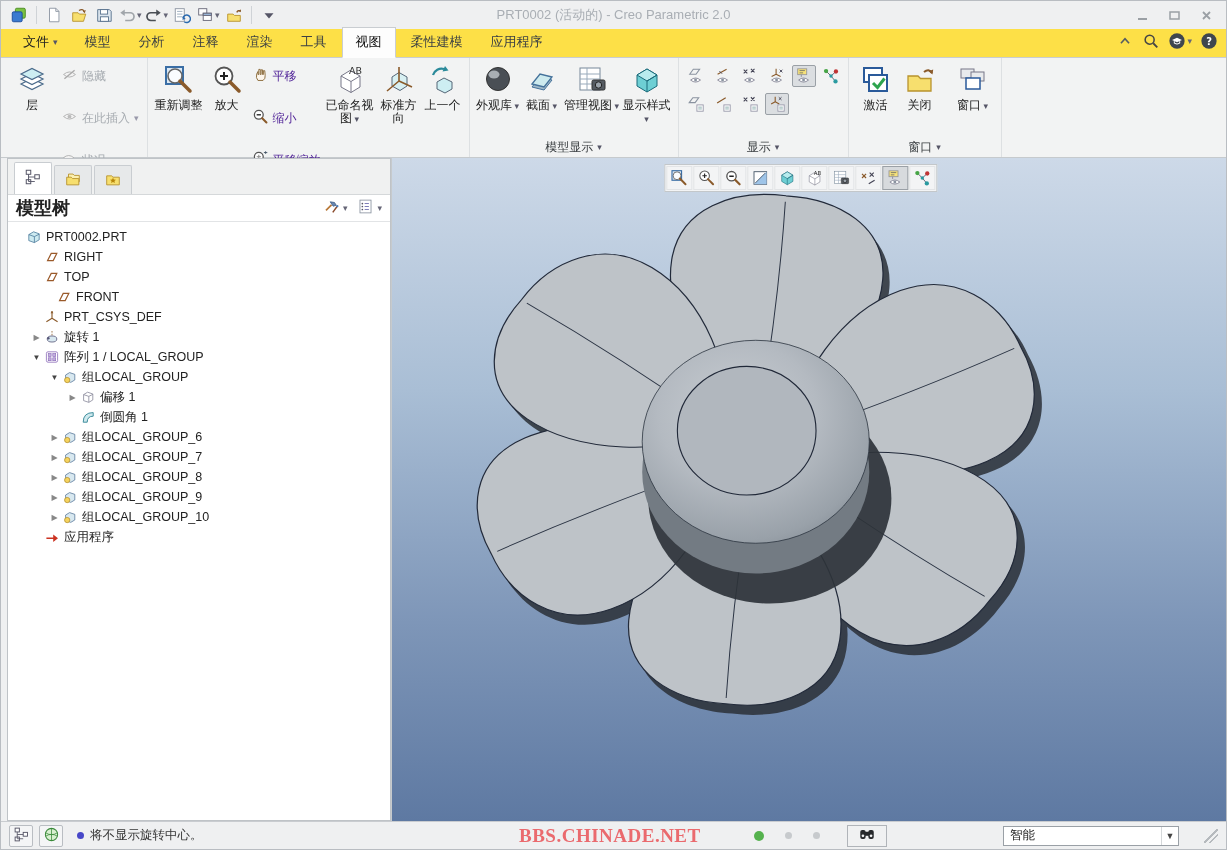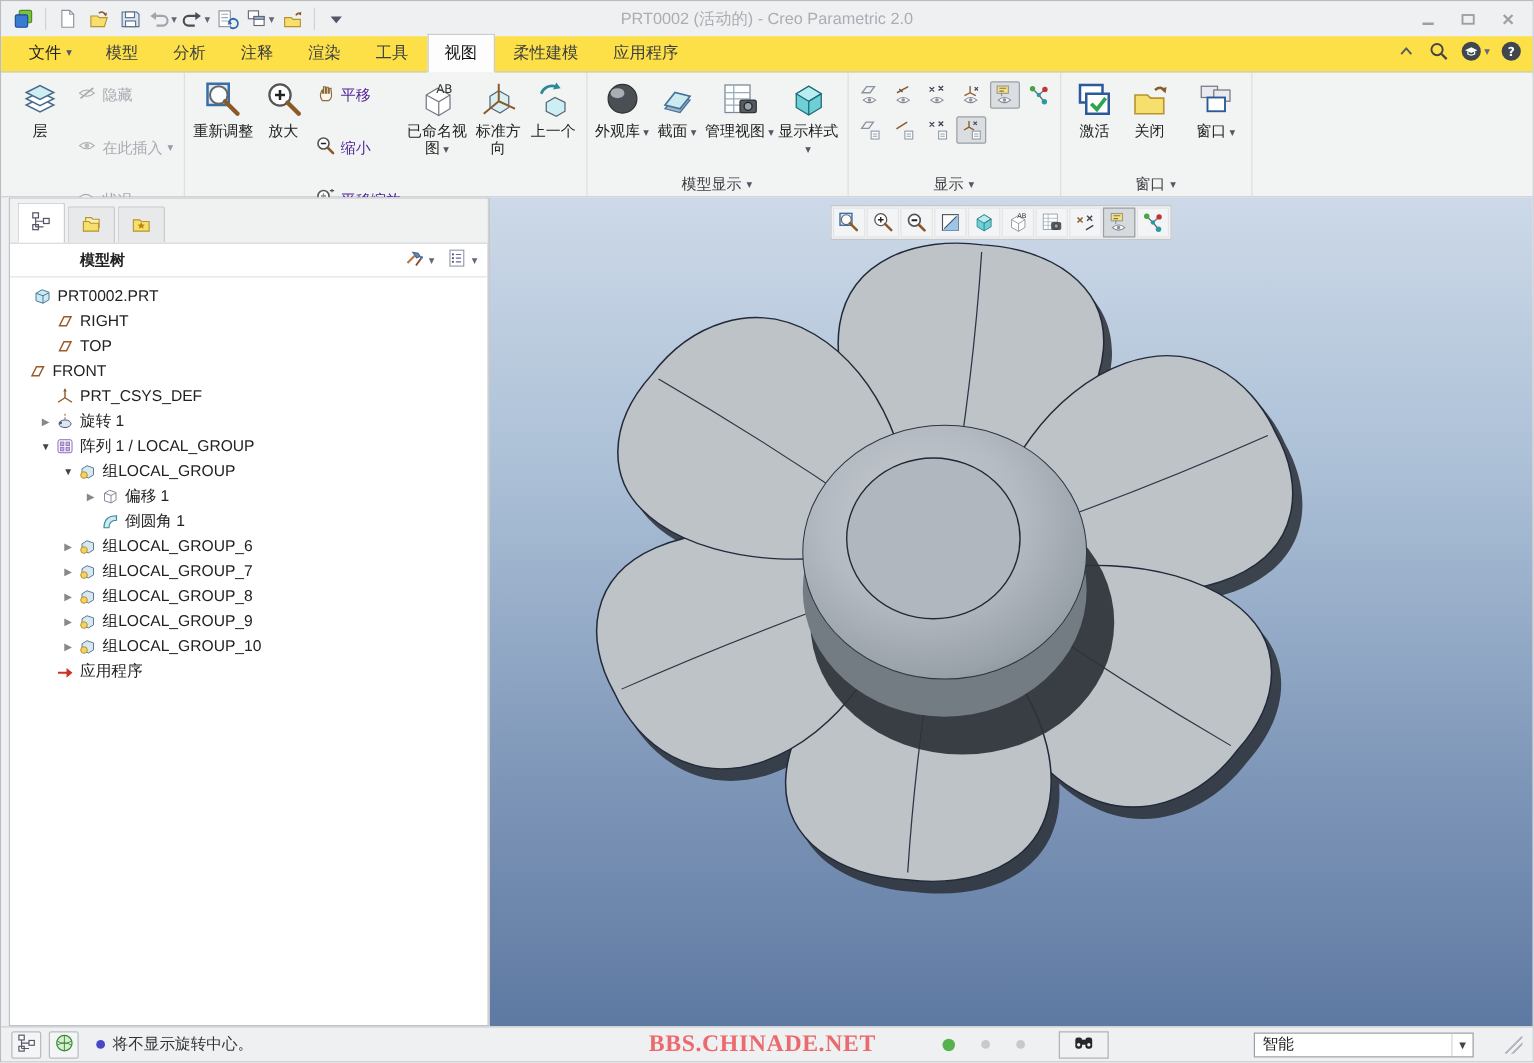--- a/index.html
+++ b/index.html
@@ -54,21 +54,21 @@
   .rfill { flex:1; }
 
   
   .main { flex:1; display:flex; background:#eff0f1; padding-left:6px; min-height:0; }
   .sidebar { width:384px; background:#fff; border:1px solid #bfc3c7; display:flex; flex-direction:column; }
   .side-tabs { height:36px; background:#f0f1f1; display:flex; align-items:flex-end; padding:4px 0 0 6px; gap:2px; border-bottom:1px solid #d5d8da; }
   .side-tab { width:38px; height:29px; display:flex; align-items:center; justify-content:center; border:1px solid #c9cdd1; border-bottom:none; background:#e7e9ea; border-radius:2px 2px 0 0; }
   .side-tab.active { background:#fff; height:32px; }
   .side-tab svg { width:18px; height:18px; }
   .tree-header { height:27px; display:flex; align-items:center; padding:0 8px; border-bottom:1px solid #e2e4e6; }
-  .tree-title { font-weight:bold; font-size:12px;margin-left:48px; }
+  .tree-title { font-weight:bold; font-size:18px; }
   .tree-header-tools { margin-left:auto; display:flex; align-items:center; gap:10px; }
   .th-btn { display:flex; align-items:center; gap:3px; }
   .th-btn svg { width:17px; height:17px; }
   .th-btn::after { content:"▾"; font-size:9px; color:#667; }
   .tree { flex:1; padding-top:5px; overflow:hidden; }
   .tree-row { height:20px; display:flex; align-items:center; font-size:12.5px; color:#222; }
   .tree-exp { width:13px; flex:0 0 13px; display:flex; align-items:center; justify-content:center; font-size:8px; color:#888; }
   .tree-exp.down { color:#444; }
   .tree-ico { width:18px; flex:0 0 18px; display:flex; align-items:center; justify-content:center; }
   .tree-ico svg { width:16px; height:16px; }
@@ -667,21 +667,21 @@
           </div>
           <div class="tree-row" style="padding-left: 22px;">
             <span class="tree-exp"></span>
             <span class="tree-ico">
               <svg viewBox="0 0 20 20">
                 <path d="M4.5 14.5 L9 5.5 H16 L11.5 14.5z" fill="none" stroke="#9a5a2a" stroke-width="1.5"></path>
               </svg>
             </span>
             <span class="tree-label">TOP</span>
           </div>
-          <div class="tree-row" style="">
+          <div class="tree-row" style="padding-left: 22px; margin-left: 12px;">
             <span class="tree-exp"></span>
             <span class="tree-ico">
               <svg viewBox="0 0 20 20">
                 <path d="M4.5 14.5 L9 5.5 H16 L11.5 14.5z" fill="none" stroke="#9a5a2a" stroke-width="1.5"></path>
               </svg>
             </span>
             <span class="tree-label">FRONT</span>
           </div>
           <div class="tree-row" style="padding-left: 22px;">
             <span class="tree-exp"></span>

